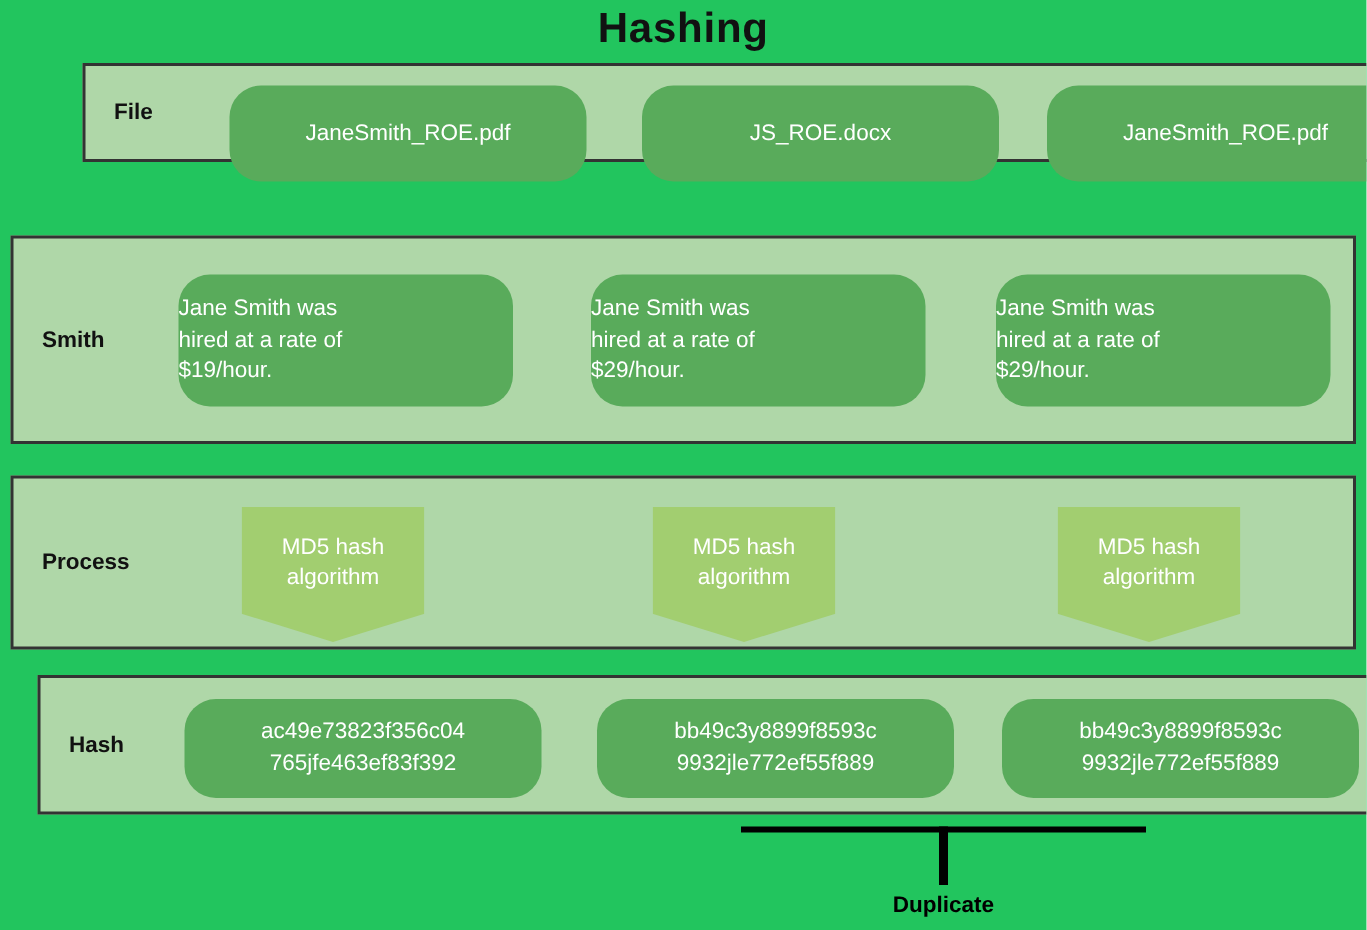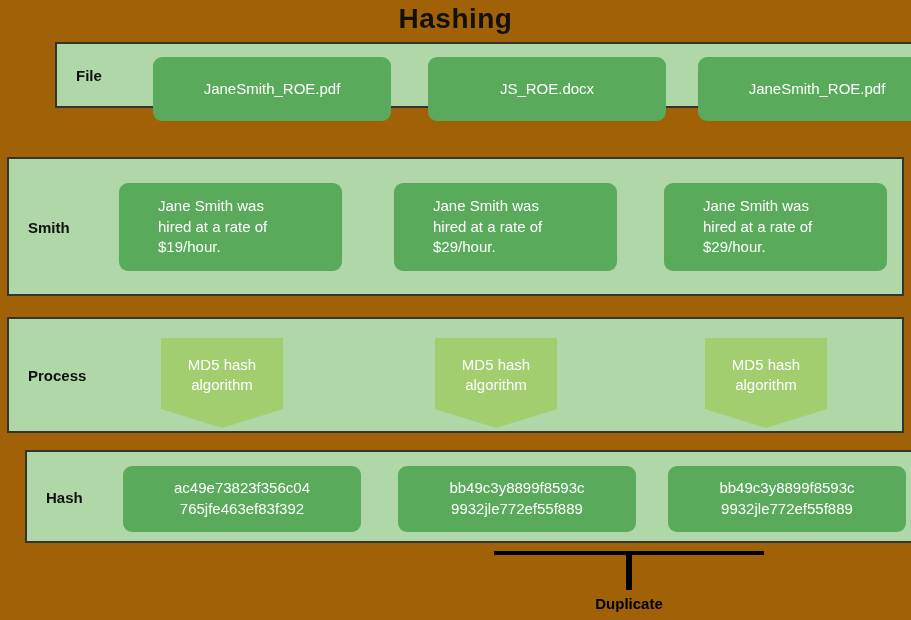--- a/index.html
+++ b/index.html
@@ -5,21 +5,21 @@
   html, body {
     margin: 0;
     padding: 0;
     background: #ffffff;
     font-family: "Liberation Sans", sans-serif;
   }
   .canvas {
     position: relative;
     width: 911px;
     height: 620px;
-    background: #a16207;
+    background: #22c55e;
     overflow: hidden;
   }
   .title {
     position: absolute;
     top: 3px;
     left: 0;
     width: 100%;
     text-align: center;
     font-size: 28px;
     font-weight: bold;
@@ -43,41 +43,40 @@
     left: 19px;
     top: 50%;
     transform: translateY(-50%);
     font-size: 15px;
     font-weight: bold;
     color: #111111;
   }
   .pill {
     position: absolute;
     background: var(--node-green, #59ab5b);
-    border-radius: 9px;
+    border-radius: 21px;
     color: var(--node-text, #ffffff);
     font-size: 15px;
     line-height: 1.38;
     display: flex;
     align-items: center;
     justify-content: center;
     text-align: center;
     white-space: pre-line;
     box-sizing: border-box;
   }
   .pill.c1 { left: 96px; }
   .pill.c2 { left: 371px; }
   .pill.c3 { left: 641px; }
   #row-file .pill  { top: 13px; height: 64px; width: 238px; }
   #row-hash .pill  { top: 14px; height: 66px; width: 238px; }
   #row-input .pill {
     top: 24px; height: 88px; width: 223px;
     justify-content: flex-start;
     text-align: left;
-    padding-left: 39px;
     padding-right: 16px;
   }
   #row-input .pill.c1 { left: 110px; }
   #row-input .pill.c2 { left: 385px; }
   #row-input .pill.c3 { left: 655px; }
   .pennant {
     position: absolute;
     top: 19px;
     width: 122px;
     height: 90px;

